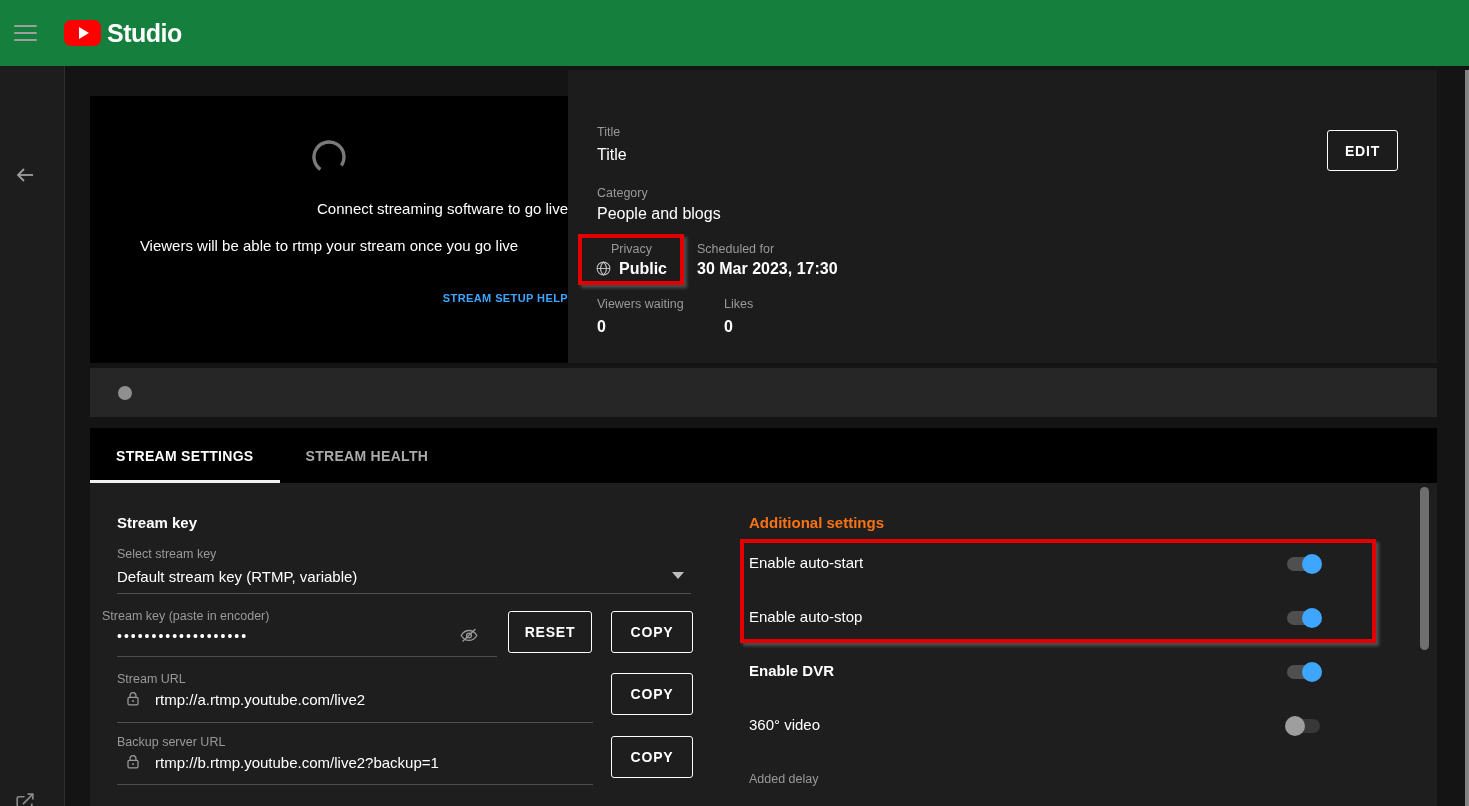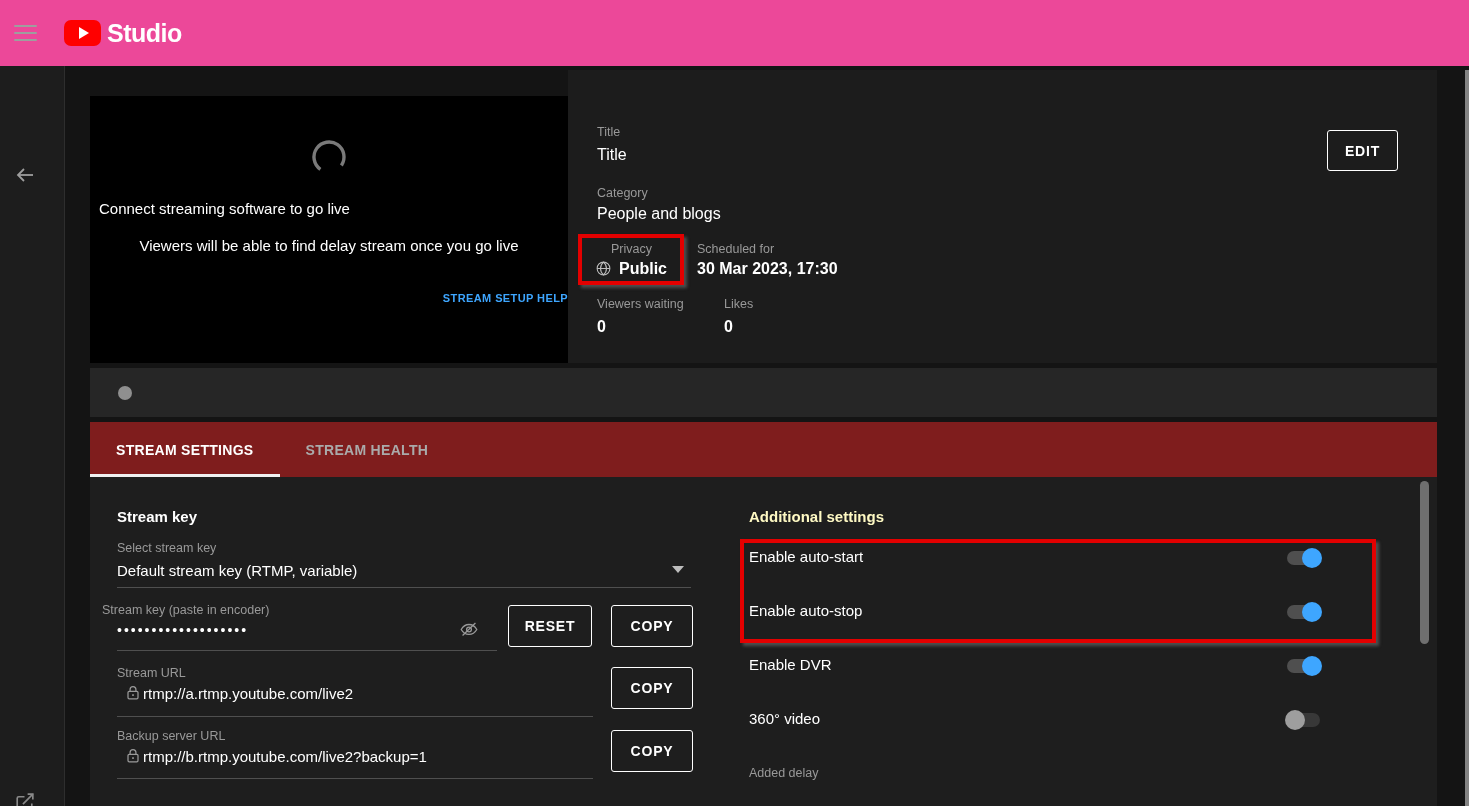--- a/index.html
+++ b/index.html
@@ -6,21 +6,21 @@
   html,body { width:1469px; height:806px; overflow:hidden; }
   body {
     background:#141414;
     font-family:"Liberation Sans","DejaVu Sans",sans-serif;
     color:#f1f1f1;
     position:relative;
   }
   
   .topbar {
     position:absolute; left:0; top:0; width:1469px; height:66px;
-    background:#ec4899; display:flex; align-items:center; z-index:5;
+    background:#15803d; display:flex; align-items:center; z-index:5;
   }
   .hamburger { width:23px; height:16px; margin-left:14px; display:flex; flex-direction:column; justify-content:space-between; cursor:pointer; }
   .hamburger span { display:block; height:2px; background:#9e9e9e; border-radius:1px; }
   .logo { display:flex; align-items:center; margin-left:27px; }
   .logo-play {
     width:37px; height:26px; background:#ff0000; border-radius:7px;
     display:flex; align-items:center; justify-content:center;
   }
   .logo-play .tri {
     width:0; height:0; border-left:10px solid #fff;
@@ -37,67 +37,67 @@
   svg.ic { display:block; }
   
   .main { position:absolute; left:90px; top:70px; width:1347px; }
   
   .hero { display:flex; height:293px; }
   .preview-col { width:478px; position:relative; }
   .preview {
     position:absolute; left:0; top:26px; width:478px; height:267px; background:#000;
   }
   .preview .spinner { position:absolute; left:0; top:42px; width:100%; display:flex; justify-content:center; }
-  .preview .l1 { position:absolute; left:0; top:104px; width:100%; text-align:left; font-size:15px; font-weight:500; color:#fff;margin-left:9px; }
+  .preview .l1 { position:absolute; left:0; top:104px; width:100%; text-align:right; font-size:15px; font-weight:500; color:#fff; }
   .preview .l2 { position:absolute; left:0; top:141px; width:100%; text-align:center; font-size:15px; font-weight:500; color:#fff; }
   .preview .help { position:absolute; left:0; top:196px; width:100%; text-align:right; font-size:11px; font-weight:bold; letter-spacing:0.4px; color:#3ea6ff; cursor:pointer; }
   .info { flex:1; background:#1c1c1c; position:relative; }
   .flabel { position:absolute; font-size:12.5px; color:#999; }
   .fvalue { position:absolute; font-size:16px; font-weight:500; color:#fff; }
   .edit-btn {
     position:absolute; right:39px; top:60px; width:71px; height:41px;
     background:transparent; border:1px solid #fff; border-radius:3px;
     color:#fff; font-family:inherit; font-size:14px; font-weight:bold; letter-spacing:0.8px; cursor:pointer;
   }
   .privacy-val { display:flex; gap:7px; }
   
   .statusbar {
     margin-top:5px; height:49px; background:#262626;
     display:flex; align-items:center;
   }
   .status-dot { width:14px; height:14px; border-radius:50%; background:#8f8f8f; margin-left:28px; }
   .status-text { margin-left:31px; font-size:16px; font-weight:bold; color:#fff; }
   
-  .tabbar { margin-top:5px; height:55px; background:#7f1d1d; display:flex; }
+  .tabbar { margin-top:11px; height:55px; background:#000000; display:flex; }
   .tab {
     position:relative; display:flex; align-items:center; padding:0 26px;
     font-size:14px; font-weight:bold; letter-spacing:0.3px; color:#aaa; cursor:pointer;
   }
   .tab.active { color:#fff; }
   .tab.active::after {
     content:""; position:absolute; left:0; right:0; bottom:0; height:3px; background:#f1f1f1;
   }
   
   .panel { height:340px; background:#1e1e1e; position:relative; }
   .slabel { position:absolute; font-size:12.5px; color:#999; }
   .heading-white { position:absolute; font-size:15px; font-weight:bold; color:#fff; }
-  .heading-gray  { position:absolute; font-size:15px; font-weight:bold; color:#fef9c3; }
+  .heading-gray  { position:absolute; font-size:15px; font-weight:bold; color:#f97316; }
   .bigval { position:absolute; font-size:15px; color:#fff; }
   .underline { position:absolute; height:1px; background:#4f4f4f; }
   .caret {
     position:absolute; width:0; height:0;
     border-left:6px solid transparent; border-right:6px solid transparent; border-top:7px solid #bdbdbd;
     cursor:pointer;
   }
   .masked { position:absolute; font-size:14px; letter-spacing:2px; color:#fff; }
   .panel-btn {
     position:absolute; background:transparent; border:1px solid #fff; border-radius:3px;
     color:#fff; font-family:inherit; font-size:14px; font-weight:bold; letter-spacing:0.8px; cursor:pointer;
   }
-  .url-row { position:absolute; display:flex; align-items:center; gap:0; }
+  .url-row { position:absolute; display:flex; align-items:center; gap:12px; }
   .url-text { font-size:15px; font-weight:500; color:#fff; }
   .toggle-label { position:absolute; font-size:15px; color:#fff; }
   .toggle { position:absolute; width:37px; height:20px; cursor:pointer; }
   .toggle .track { position:absolute; left:2px; right:2px; top:3px; height:14px; border-radius:7px; background:#383838; }
   .toggle .knob  { position:absolute; top:0; left:0; width:20px; height:20px; border-radius:50%; background:#9e9e9e; }
   .toggle.on .track { background:#4f4f4f; }
   .toggle.on .knob  { left:auto; right:0; background:#3ea6ff; }
   .panel-scroll {
     position:absolute; left:1330px; top:4px; width:9px; height:163px;
     background:#6f6f6f; border-radius:5px; cursor:grab;
@@ -152,21 +152,21 @@
 
   <div class="hero">
     <div class="preview-col">
       <div class="preview">
         <div class="spinner">
           <svg width="38" height="38" viewBox="0 0 38 38" fill="none">
             <circle cx="19" cy="19" r="15" stroke="#7a7a7a" stroke-width="3.4" stroke-dasharray="70 24.2" transform="rotate(125 19 19)"></circle>
           </svg>
         </div>
         <div class="l1">Connect streaming software to go live</div>
-        <div class="l2">Viewers will be able to find delay stream once you go live</div>
+        <div class="l2">Viewers will be able to rtmp your stream once you go live</div>
         <div class="help">STREAM SETUP HELP</div>
       </div>
     </div>
 
     <div class="info">
       <div class="flabel" style="left:29px; top:55px;">Title</div>
       <div class="fvalue" style="left:29px; top:76px;">Title</div>
 
       <div class="flabel" style="left:29px; top:116px;">Category</div>
       <div class="fvalue" style="left:29px; top:135px;">People and blogs</div>
@@ -256,21 +256,21 @@
         <div class="track"></div>
         <div class="knob"></div>
       </div>
 
     <div class="toggle-label" style="left:659px; top:125px;">Enable auto-stop</div>
     <div class="toggle on" style="left:1195px; top:125px;">
         <div class="track"></div>
         <div class="knob"></div>
       </div>
 
-    <div class="toggle-label" style="left:659px; top:179px;">Enable DVR</div>
+    <div class="toggle-label" style="left:659px; top:179px;font-weight:bold;">Enable DVR</div>
     <div class="toggle on" style="left:1195px; top:179px;">
         <div class="track"></div>
         <div class="knob"></div>
       </div>
 
     <div class="toggle-label" style="left:659px; top:233px;">360° video</div>
     <div class="toggle off" style="left:1195px; top:233px;">
         <div class="track"></div>
         <div class="knob"></div>
       </div>

